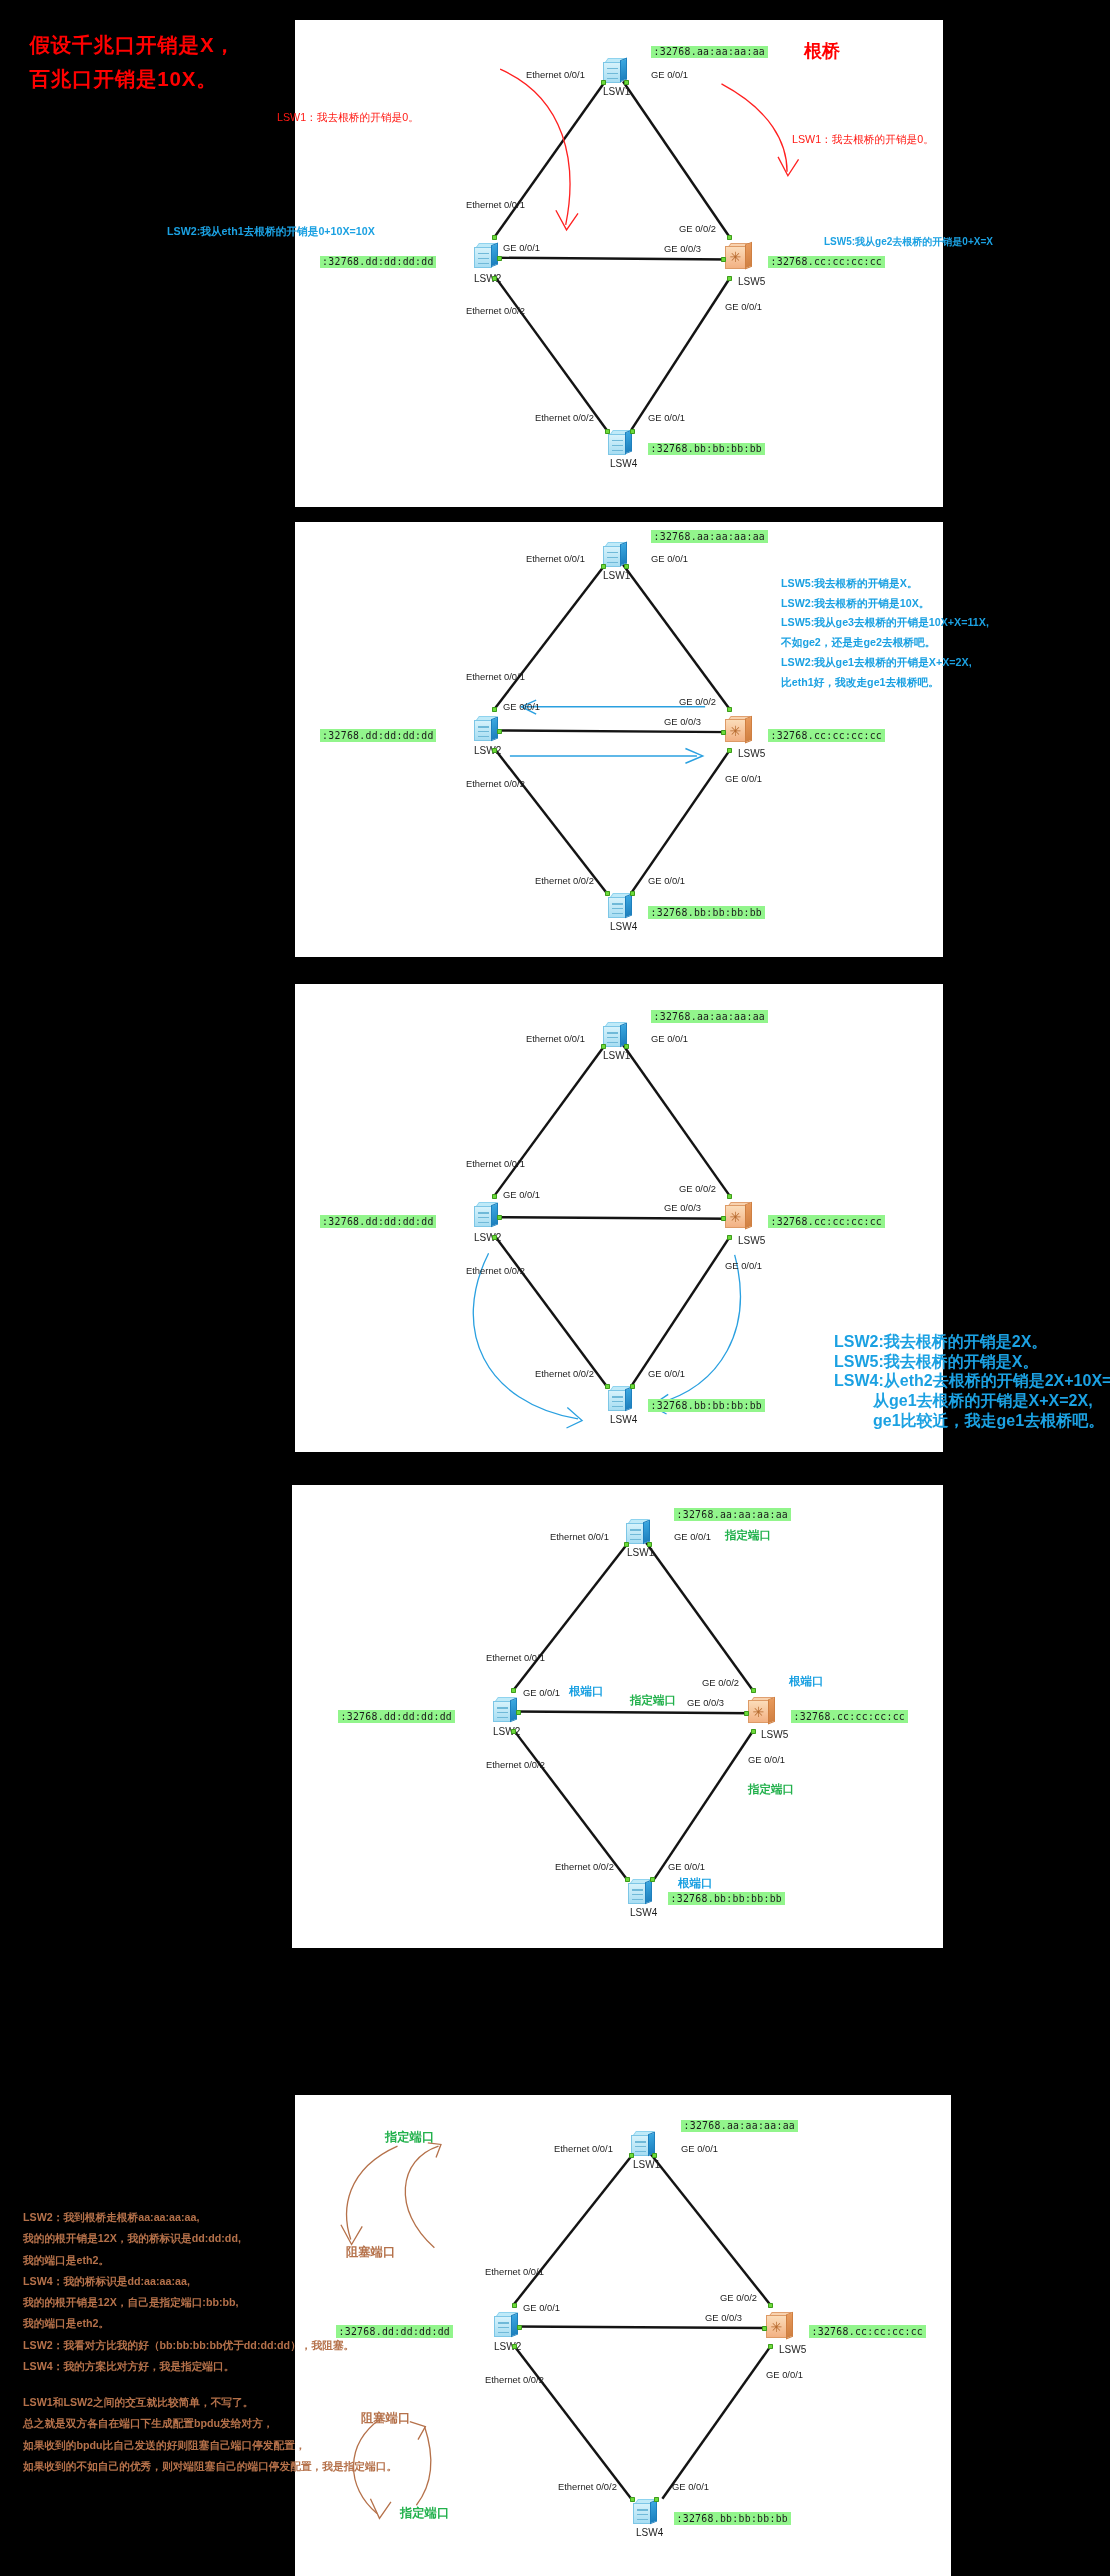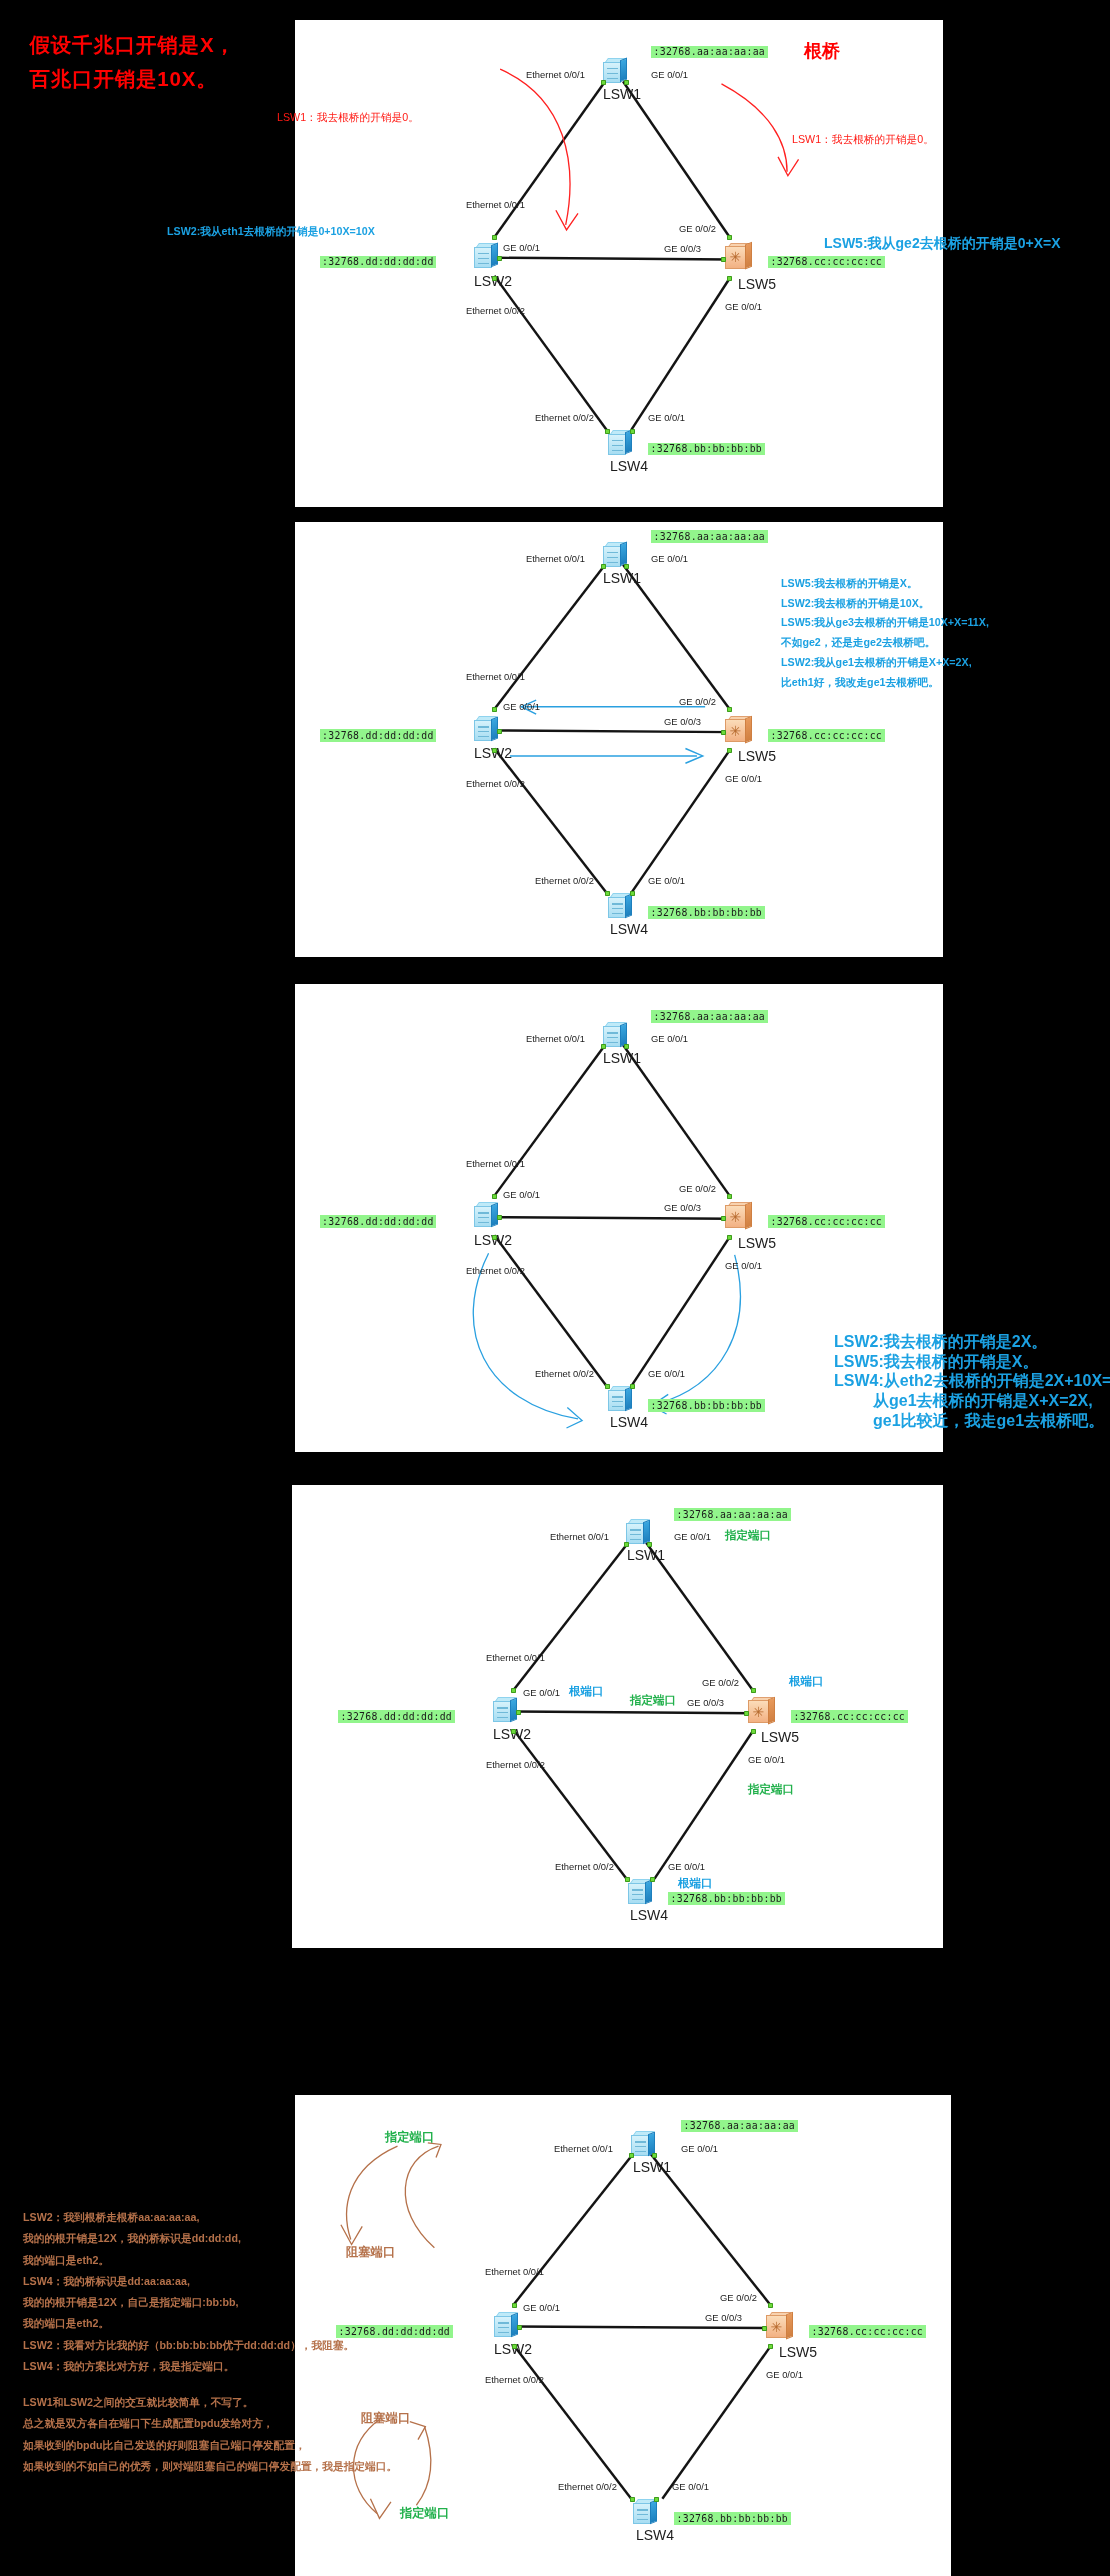--- a/index.html
+++ b/index.html
@@ -3,21 +3,21 @@
 <meta charset="utf-8">
 <style>
   html,body{margin:0;padding:0;background:#000;}
   body{width:1111px;height:2576px;position:relative;
        font-family:"Liberation Sans","DejaVu Sans",sans-serif;}
   .panel{position:absolute;background:#fff;overflow:hidden;}
   .abs{position:absolute;}
   .mac{background:#92f58c;color:#1a1a1a;font-family:"DejaVu Sans Mono","Liberation Mono",monospace;
        font-size:9.8px;letter-spacing:0.3px;padding:0.8px 2.5px;white-space:nowrap;}
   .iflabel{color:#1c1c1c;font-size:9.4px;white-space:nowrap;font-family:"Liberation Sans",sans-serif;}
-  .devname{color:#1c1c1c;font-size:14px;white-space:nowrap;}
+  .devname{color:#1c1c1c;font-size:10px;white-space:nowrap;}
   .red{color:#ff1a14;font-weight:normal;white-space:nowrap;}
   .blue{color:#1ba1e2;font-weight:bold;white-space:nowrap;}
   .green{color:#22b14c;font-weight:bold;white-space:nowrap;}
   .orange{color:#b5714a;font-weight:bold;white-space:nowrap;}
   .bigred{color:#ff0000;font-weight:bold;}
   .topnote{font-size:20.5px;line-height:34px;letter-spacing:0.8px;}
   
   .sw{position:absolute;width:24.6px;height:26px;}
   .sw .top{position:absolute;left:3.3px;top:0;width:18px;height:5.7px;background:#bfeaf8;
      transform:skewX(-36deg);border:0.8px solid #8fd3ee;box-sizing:border-box;}
@@ -130,21 +130,21 @@
   <div class="abs mac" style="left:353px;top:423px;">:32768.bb:bb:bb:bb</div>
   <div class="abs iflabel" style="left:240px;top:392px;">Ethernet 0/0/2</div>
   <div class="abs iflabel" style="left:353px;top:392px;">GE 0/0/1</div>
   <div class="dot" style="left:310px;top:409px;"></div>
   <div class="dot" style="left:335px;top:409px;"></div>
 </div>
 
 <div class="abs red" style="left:277px;top:111px;font-size:10.7px;">LSW1：我去根桥的开销是0。</div>
 <div class="abs red" style="left:792px;top:133px;font-size:10.7px;">LSW1：我去根桥的开销是0。</div>
 <div class="abs blue" style="left:167px;top:225px;font-size:10.7px;">LSW2:我从eth1去根桥的开销是0+10X=10X</div>
-<div class="abs blue" style="left:824px;top:235px;font-size:14px;">LSW5:我从ge2去根桥的开销是0+X=X</div>
+<div class="abs blue" style="left:824px;top:235px;font-size:10px;">LSW5:我从ge2去根桥的开销是0+X=X</div>
 
 <div class="panel" style="left:295px;top:522px;width:648px;height:435px;">
 
   <svg class="ov" width="648" height="435" viewBox="0 0 790 530">
     <g stroke="#141414" stroke-width="3" fill="none">
       <line x1="378" y1="52" x2="243" y2="228"></line>
       <line x1="400" y1="52" x2="530" y2="228"></line>
       <line x1="245" y1="254" x2="530" y2="256"></line>
       <line x1="243" y1="276" x2="380" y2="452"></line>
       <line x1="530" y1="278" x2="410" y2="452"></line>

